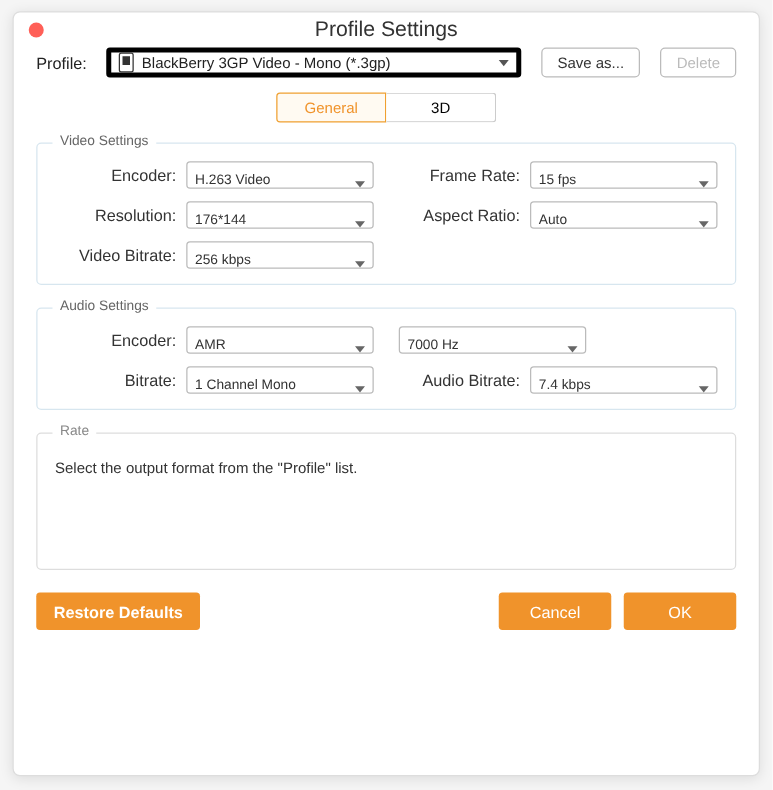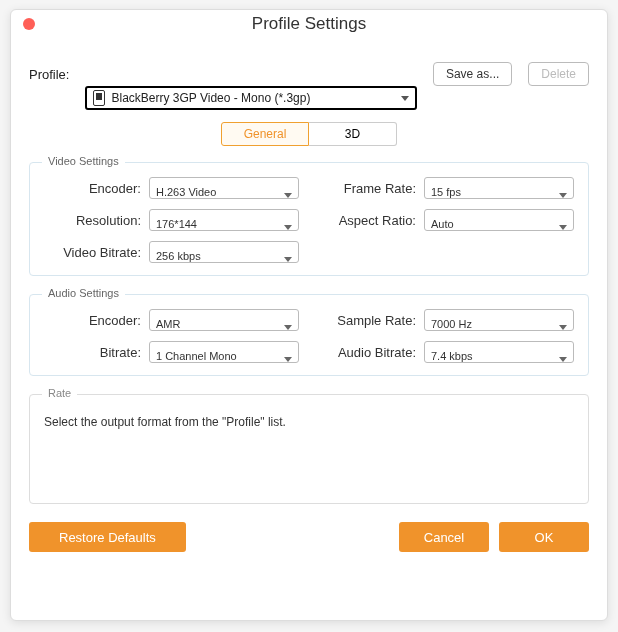--- a/index.html
+++ b/index.html
@@ -42,30 +42,29 @@
   .profile-row {
     display: flex;
     align-items: center;
     gap: 16px;
     margin-bottom: 12px;
   }
   .profile-row .lbl { font-size: 13px; color: #222; }
   .profile-select {
     flex: 1;
     height: 24px;
-    border: 2px solid #000000;
+    border: 4px solid #000000;
     border-radius: 3px;
     display: flex;
     align-items: center;
     padding: 0 6px;
     font-size: 12px;
     color: #222;
     position: relative;
     background: #fff;
-    margin-top: 48px;
   }
   .device-icon {
     width: 12px;
     height: 16px;
     border: 1px solid #333;
     border-radius: 2px;
     margin-right: 6px;
     position: relative;
     background: #fff;
   }
@@ -189,21 +188,21 @@
     padding: 0 18px;
     font-size: 13px;
     cursor: pointer;
     display: inline-flex;
     align-items: center;
     justify-content: center;
   }
   .spacer { flex: 1; }
   .ok-btn { width: 90px; }
   .cancel-btn { width: 90px; }
-  .restore-btn { padding: 0 30px; }
+  .restore-btn { padding: 0 14px; font-weight: bold; }
 </style>
 </head>
 <body>
 
 <div class="window">
   <div class="titlebar">
     <div class="close-dot"></div>
     <span>Profile Settings</span>
   </div>
 
@@ -275,21 +274,20 @@
       <div class="fs-title">Audio Settings</div>
       <div class="row2">
         <div class="field">
           <span class="flabel">Encoder:</span>
           <div class="select">
             <span>AMR</span>
             <span class="caret"></span>
           </div>
         </div>
         <div class="field">
-          <span class="flabel">Sample Rate:</span>
           <div class="select">
             <span>7000 Hz</span>
             <span class="caret"></span>
           </div>
         </div>
       </div>
       <div class="row2">
         <div class="field">
           <span class="flabel">Bitrate:</span>
           <div class="select">

